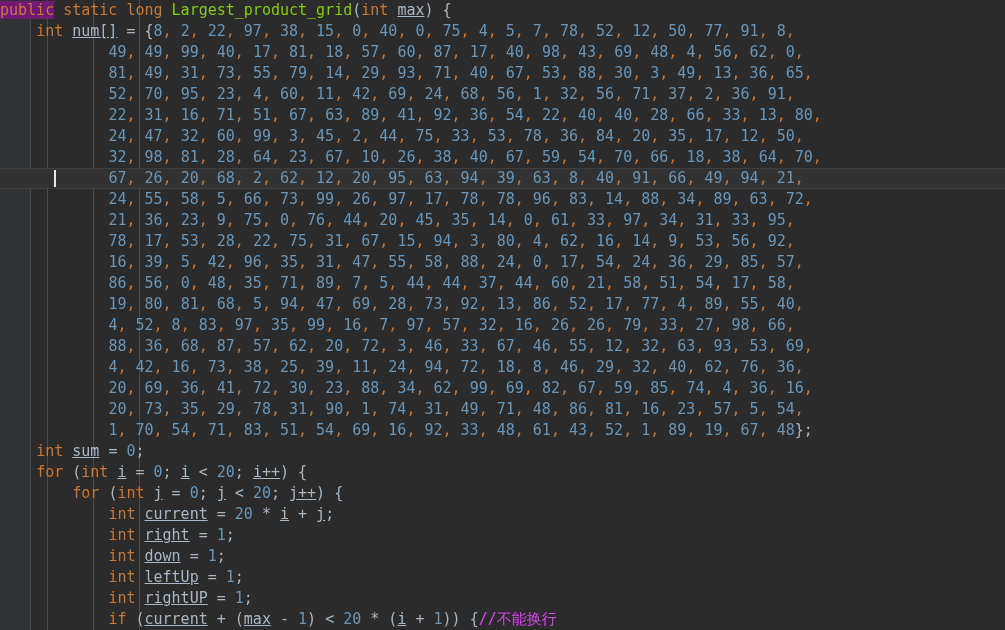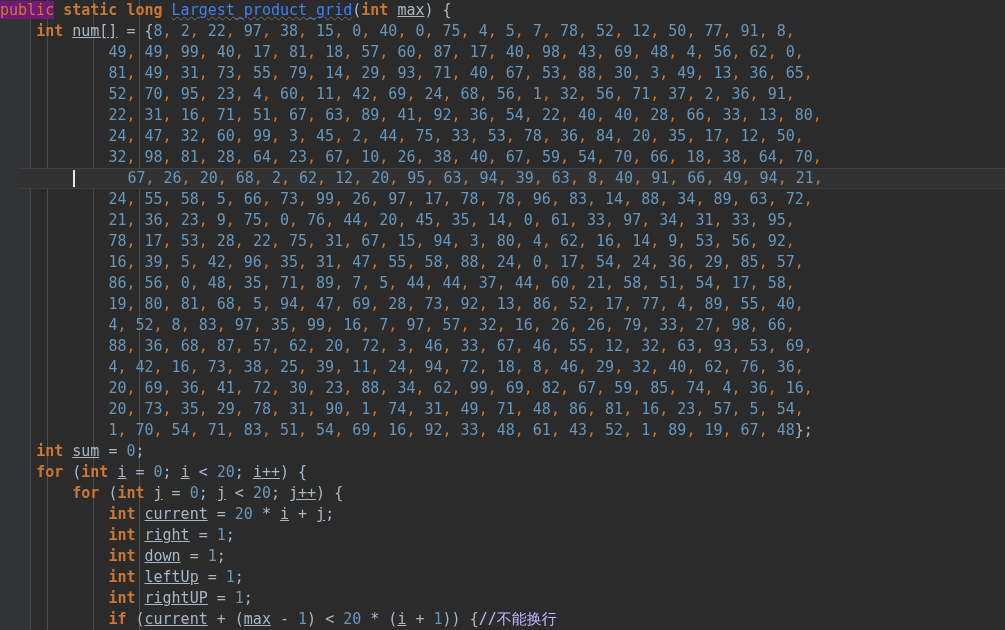--- a/index.html
+++ b/index.html
@@ -53,43 +53,42 @@
     position: relative;
     height: 21px;
     line-height: 21px;
     padding-left: 0px;
     white-space: pre;
     color: #a9b7c6;
   }
   .line.caret-line {
     background: #323232;
     box-shadow: inset 0 1px 0 #3c3f41, inset 0 -1px 0 #3c3f41;
-    margin-left: 19px;
   }
   
   .caret {
     position: absolute;
     left: 54px;
     top: 2px;
     width: 2px;
     height: 17px;
     background: #e8e8e8;
     z-index: 5;
   }
 
   
-  .kw       { color: #cc7832; font-weight: bold; }          
+  .kw       { color: #cc7832; }          
   .kw-sel   { color: #cc7832; background: #701a75; } 
-  .mname    { color: #3b82f6; text-decoration: underline; text-decoration-color: #6e6e6e;
+  .mname    { color: #84cc16; text-decoration-color: #6e6e6e;
               text-decoration-style: wavy; text-decoration-thickness: 1px; margin-top: 32px; }
   .ident    { color: #a9b7c6; text-decoration: underline; }
   .num      { color: #6897bb; }
   .punct    { color: #a9b7c6; }
   .comma    { color: #cc7832; }
-  .cmt      { color: #c4b5fd; text-align: right; }
+  .cmt      { color: #d946ef; text-align: right; }
 </style>
 </head>
 <body>
 
 <div id="editor">
   <div class="gutter"></div>
   <div class="indent-guide g1"></div>
   <div class="indent-guide g2"></div>
   <div class="indent-guide g3"></div>
 

